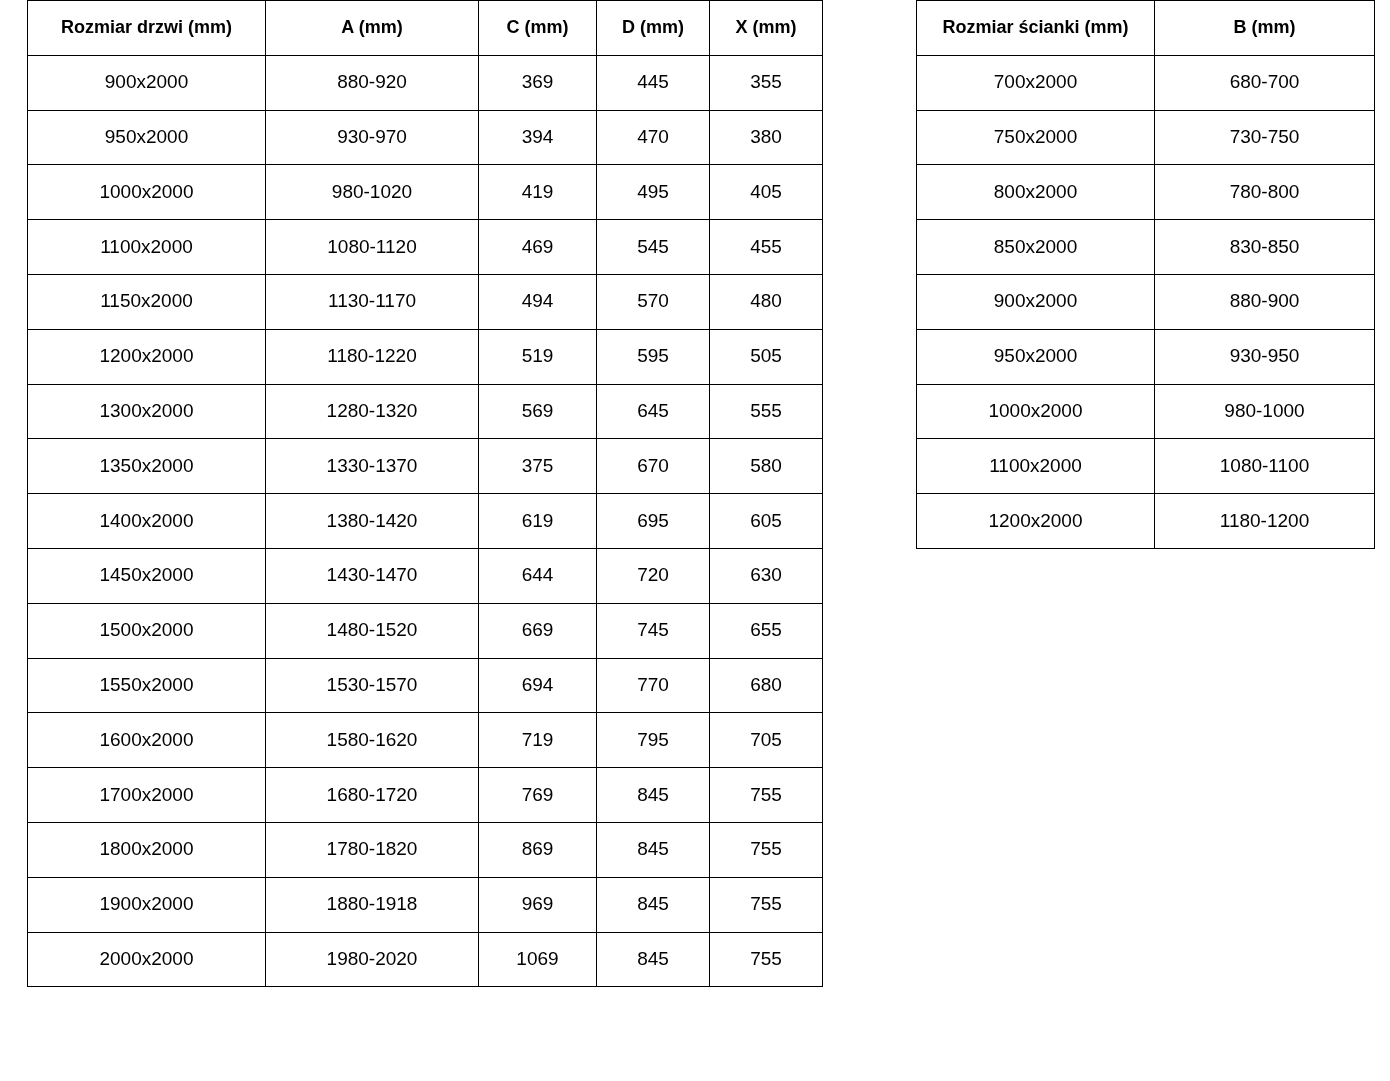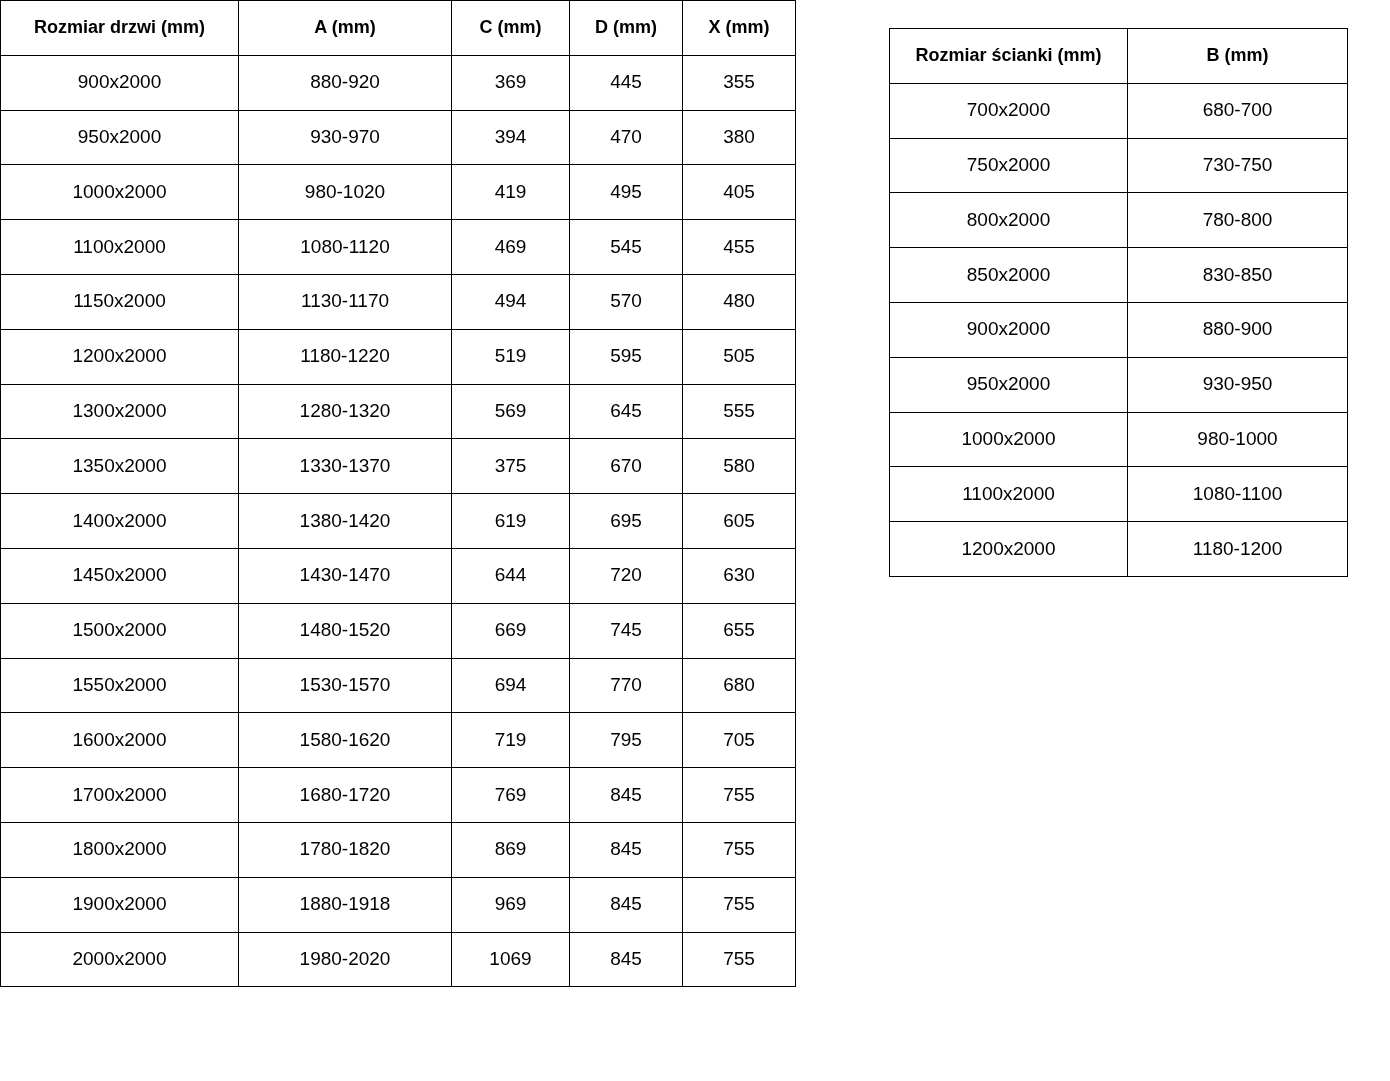--- a/index.html
+++ b/index.html
@@ -16,20 +16,21 @@
     overflow: hidden;
   }
   .sheet {
     position: absolute;
     top: 0;
     left: 0;
     width: 1298px;
     height: 1081px;
     display: flex;
     align-items: flex-start;
+    padding-left: 27px;
   }
   table {
     border-collapse: collapse;
     table-layout: fixed;
   }
   td, th {
     border: 1px solid #000000;
     text-align: center;
     vertical-align: middle;
     font-size: 19px;
@@ -54,21 +55,20 @@
   #doors-table col.c3 { width: 113px; }
   #doors-table col.c4 { width: 113px; }
 
   
   #wall-wrap {
     margin-left: 93px;
     margin-top: 0px;
   }
   #wall-table {
     width: 458px;
-    margin-top: 28px;
   }
   #wall-table col.w0 { width: 238px; }
   #wall-table col.w1 { width: 220px; }
 </style>
 </head>
 <body>
 
 <div class="sheet">
 
   <table id="doors-table">

